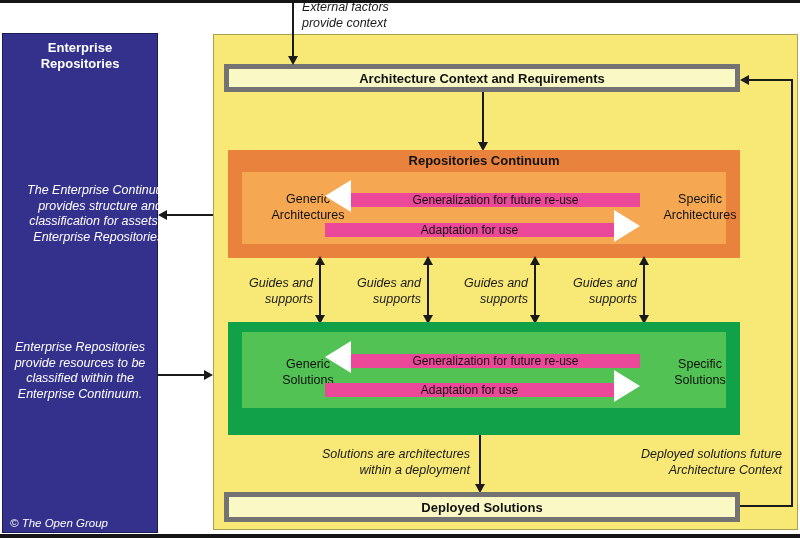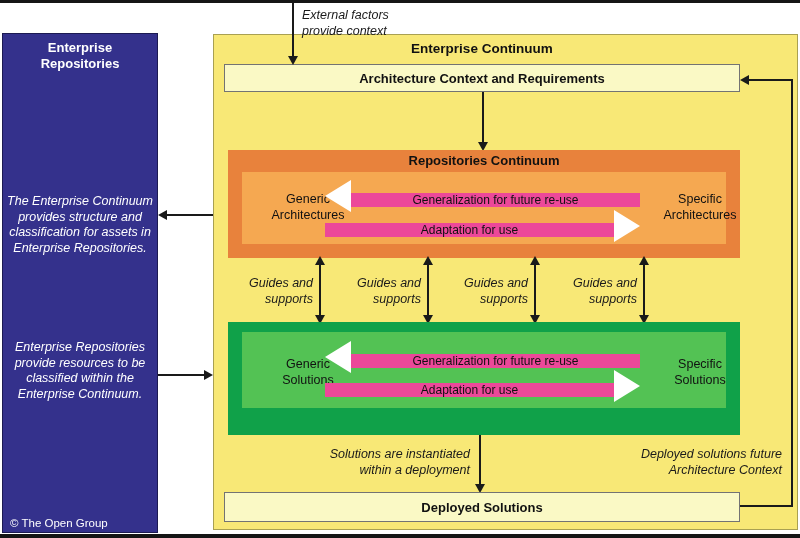--- a/index.html
+++ b/index.html
@@ -15,27 +15,27 @@
   .right{text-align:right;}
 
   .border-top,.border-bottom{left:0;width:800px;height:3px;background:#151515;}
   .border-top{top:0;}
   .border-bottom{top:534px;height:4px;}
 
   
   .sidebar{left:2px;top:33px;width:156px;height:500px;background:#34318C;border:1px solid #1c1a52;box-sizing:border-box;color:#fff;}
   .sb-block{left:2px;width:156px;font-size:12.5px;line-height:15.5px;color:#fff;}
   .sb-title{font-size:13px;line-height:15.5px;}
-  .sb-copy{left:10px;top:517px;font-size:11.5px;color:#fff;}
+  .sb-copy{left:10px;top:517px;font-size:11.5px;color:#fff;font-style:italic;}
 
   
   .main-panel{left:213px;top:34px;width:585px;height:496px;background:#F8E876;border:1px solid #a9a052;box-sizing:border-box;}
   .ec-title{left:224px;top:41px;width:516px;font-size:13.5px;}
 
-  .pale-bar{background:#FAF9C5;border:1px solid #737373;box-sizing:border-box;font-size:13px;display:flex;align-items:center;justify-content:center;}
+  .pale-bar{background:#FAF9C5;border:5px solid #737373;box-sizing:border-box;font-size:13px;display:flex;align-items:center;justify-content:center;}
   .acr-bar{left:224px;top:64px;width:516px;height:28px;}
   .dep-bar{left:224px;top:492px;width:516px;height:30px;}
 
   
   .orange-outer{left:228px;top:150px;width:512px;height:108px;background:#E8823C;}
   .orange-inner{left:242px;top:172px;width:484px;height:72px;background:#F5A851;}
   .green-outer{left:228px;top:322px;width:512px;height:113px;background:#10A149;}
   .green-inner{left:242px;top:332px;width:484px;height:76px;background:#53C254;}
   .box-title{width:512px;font-size:13px;}
   .side-label{width:92px;font-size:12.5px;line-height:15.5px;padding-left:20px;}
@@ -70,45 +70,44 @@
 <div class="stage">
 
   <div class="abs border-top"></div>
   <div class="abs border-bottom"></div>
 
   <div class="abs sidebar"></div>
   <div class="abs sb-block center" style="top:40px;text-align:center;">
     <div class="bold sb-title preline">Enterprise
 Repositories</div>
   </div>
-  <div class="abs sb-block center italic preline" style="top:194px;">The Enterprise Continuum
+  <div class="abs sb-block center italic preline" style="top:183px;margin-left:20px;">The Enterprise Continuum
 provides structure and
 classification for assets in
 Enterprise Repositories.</div>
   <div class="abs sb-block center italic preline" style="top:340px;">Enterprise Repositories
 provide resources to be
 classified within the
 Enterprise Continuum.</div>
   <div class="abs sb-copy">© The Open Group</div>
 
   <div class="abs head-left" style="left:158px;top:210px;"></div>
   <div class="abs line" style="left:167px;top:214px;width:46px;height:2px;"></div>
   <div class="abs line" style="left:158px;top:374px;width:46px;height:2px;"></div>
   <div class="abs head-right" style="left:204px;top:370px;"></div>
 
   <div class="abs main-panel"></div>
-  <div class="abs ec-title bold center">Enterprise Continuum</div>
 
   <div class="abs pale-bar acr-bar bold">
     <span>Architecture Context and Requirements</span>
   </div>
 
   <div class="abs line" style="left:292px;top:3px;width:2px;height:53px;"></div>
   <div class="abs head-down" style="left:288px;top:56px;"></div>
-  <div class="abs note italic preline" style="left:302px;top:8px;">External factors
+  <div class="abs note italic preline" style="left:302px;top:0;">External factors
 provide context</div>
 
   <div class="abs line" style="left:482px;top:92px;width:2px;height:50px;"></div>
   <div class="abs head-down" style="left:478px;top:142px;"></div>
 
   <div class="abs orange-outer"></div>
   <div class="abs box-title bold center" style="left:228px;top:153px;">Repositories Continuum</div>
   <div class="abs orange-inner"></div>
   <div class="abs side-label center preline" style="left:242px;top:192px;">Generic
 Architectures</div>
@@ -162,21 +161,21 @@
     <div class="head"></div>
     <div class="body">Generalization for future re-use</div>
   </div>
   <div class="abs bigarrow pt-right" style="left:325px;top:370px;">
     <div class="head"></div>
     <div class="body">Adaptation for use</div>
   </div>
 
   <div class="abs line" style="left:479px;top:435px;width:2px;height:49px;"></div>
   <div class="abs head-down" style="left:475px;top:484px;"></div>
-  <div class="abs note italic right preline" style="left:290px;top:447px;width:180px;">Solutions are instantiated
+  <div class="abs note italic right preline" style="left:290px;top:447px;width:180px;">Solutions are architectures
 within a deployment</div>
   <div class="abs note italic right preline" style="left:602px;top:447px;width:180px;">Deployed solutions future
 Architecture Context</div>
 
   <div class="abs pale-bar dep-bar bold">
     <span>Deployed Solutions</span>
   </div>
 
   <div class="abs line" style="left:740px;top:505px;width:53px;height:2px;"></div>
   <div class="abs line" style="left:791px;top:79px;width:2px;height:428px;"></div>

